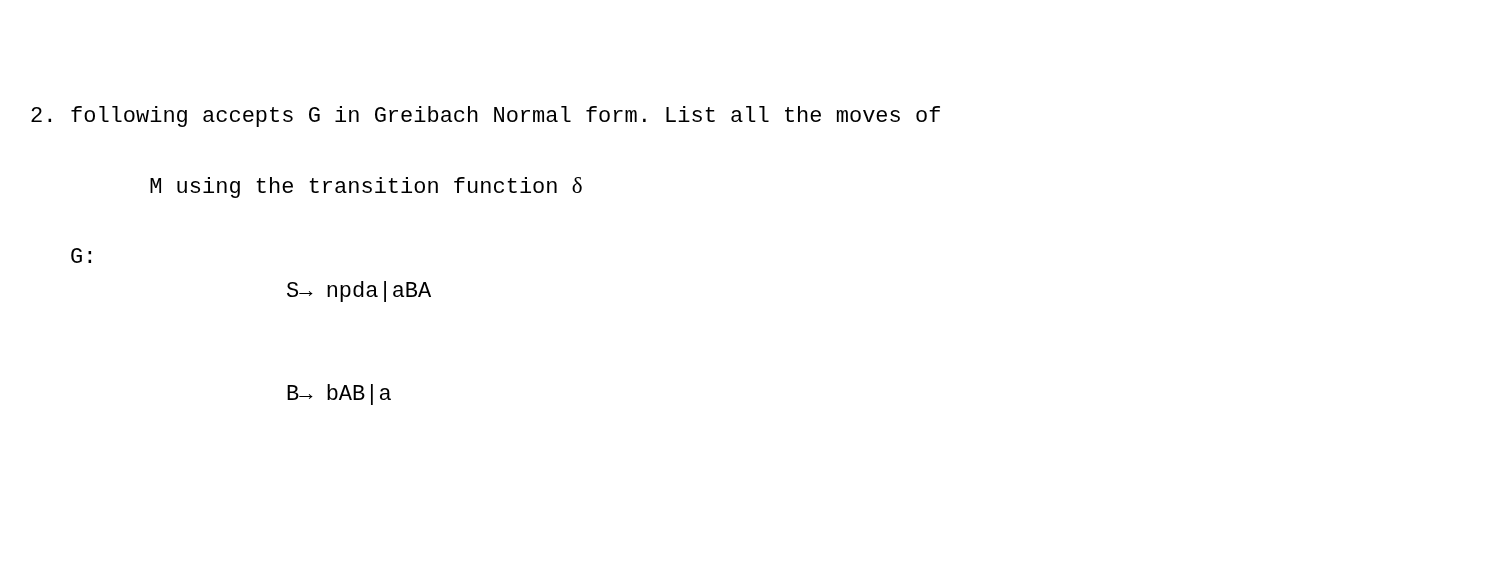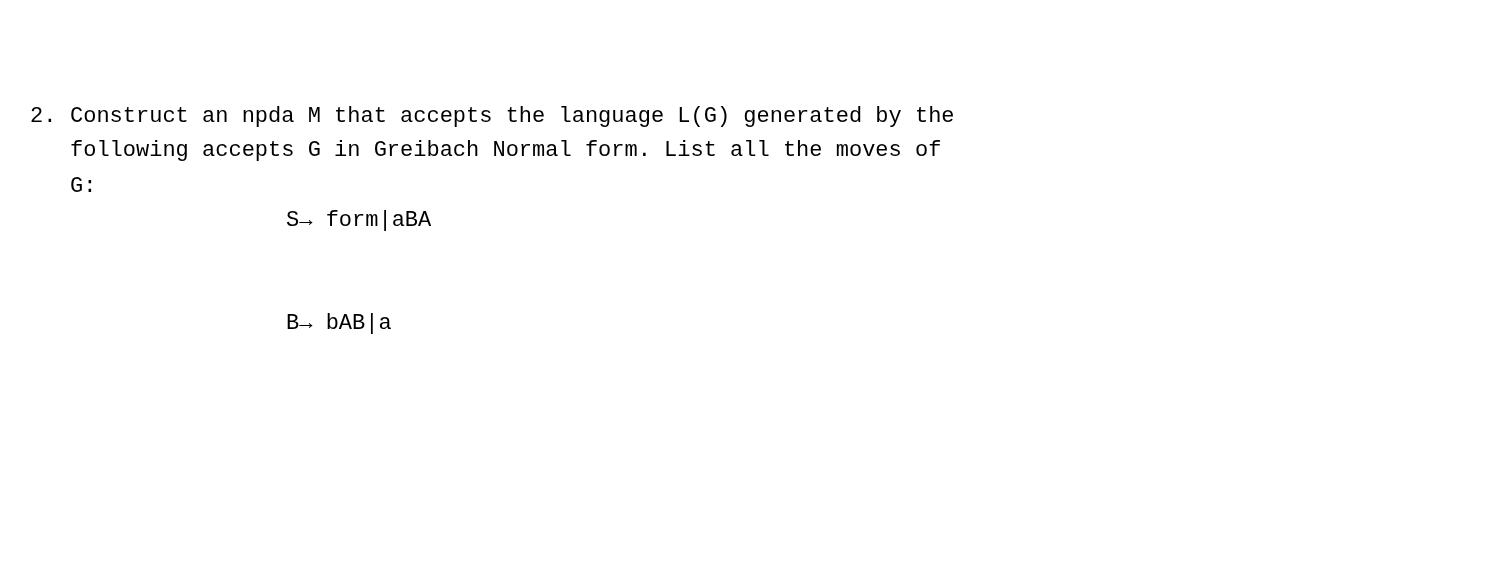--- a/index.html
+++ b/index.html
@@ -50,27 +50,29 @@
       font-family: "Times New Roman", Times, serif;
       font-size: 23px;
     }
   </style>
 </head>
 <body>
 
 <div class="problem">
   <div class="number">2.</div>
   <div class="content">
-    <div class="intro-line">Construct an npda M that accepts the language L(G) generated by the</div>
     <div class="intro-line">following accepts G in Greibach Normal form. List all the moves of</div>
+    <div class="intro-line">
+      <span>M using the transition function </span><span class="delta">δ</span>
+    </div>
     <div class="grammar-block">
       <div class="grammar-line">
         <span class="grammar-prefix">G:</span>
         <span class="grammar-rule">
-          <span>S</span><span class="arrow">→</span><span> form|aBA</span>
+          <span>S</span><span class="arrow">→</span><span> npda|aBA</span>
         </span>
       </div>
       <div class="grammar-line">
         <span class="grammar-prefix"> </span>
         <span class="grammar-rule">
           <span>B</span><span class="arrow">→</span><span> bAB|a</span>
         </span>
       </div>
     </div>
   </div>

